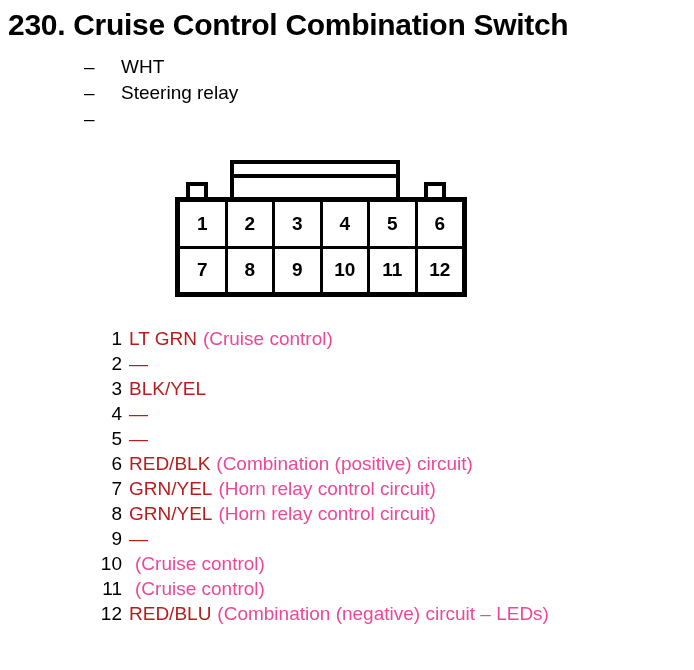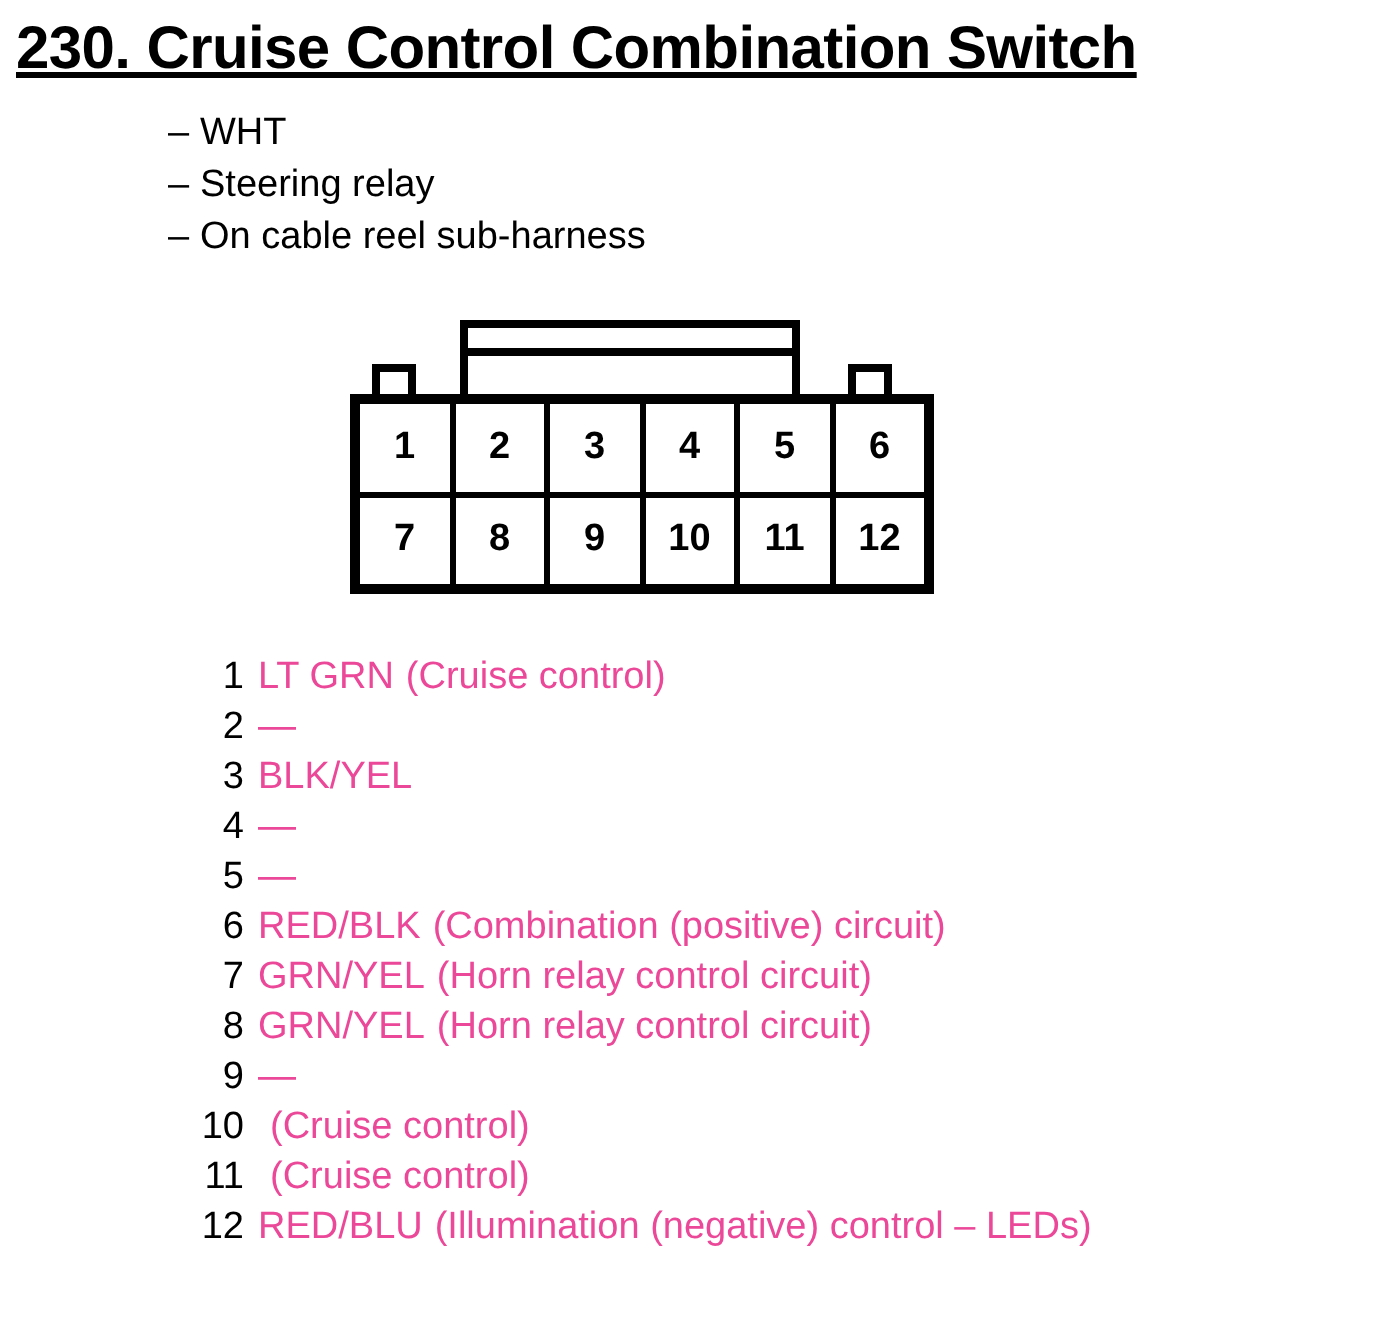--- a/index.html
+++ b/index.html
@@ -18,41 +18,41 @@
 
   
   #title {
     position: absolute;
     left: 8px;
     top: 8px;
     font-size: 30px;
     font-weight: bold;
     letter-spacing: -0.3px;
     white-space: nowrap;
-    text-decoration: underline;
   }
 
   
   #bullets {
     position: absolute;
     left: 84px;
     top: 56px;
   }
   .bullet-row {
     display: flex;
     align-items: baseline;
     height: 26px;
     font-size: 19px;
   }
   .bullet-dash {
     width: 16px;
     flex: 0 0 16px;
   }
   .bullet-text {
     white-space: nowrap;
+    margin-left: 21px;
   }
 
   
   #connector {
     position: absolute;
     left: 172px;
     top: 160px;
     width: 300px;
     height: 140px;
   }
@@ -132,21 +132,21 @@
     height: 25px;
     font-size: 19px;
     white-space: nowrap;
   }
   .legend-num {
     width: 26px;
     flex: 0 0 26px;
     text-align: right;
     margin-right: 7px;
   }
-  .legend-wire { color: #ec4899; }
+  .legend-wire { color: #b91c1c; }
   .legend-desc {
     color: #ec4899;
     margin-left: 6px;
   }
   .legend-desc:empty { margin-left: 0; }
 </style>
 </head>
 <body>
 
 <div id="title">230. Cruise Control Combination Switch</div>
@@ -155,21 +155,20 @@
   <div class="bullet-row">
     <span class="bullet-dash">–</span>
     <span class="bullet-text">WHT</span>
   </div>
   <div class="bullet-row">
     <span class="bullet-dash">–</span>
     <span class="bullet-text">Steering relay</span>
   </div>
   <div class="bullet-row">
     <span class="bullet-dash">–</span>
-    <span class="bullet-text">On cable reel sub-harness</span>
   </div>
 </div>
 
 <div id="connector">
 
   <div id="top-bar"></div>
   <div id="top-bar-inner-line"></div>
 
   <div class="tab" id="tab-left"></div>
   <div class="tab" id="tab-right"></div>
@@ -258,16 +257,16 @@
   </div>
 
   <div class="legend-row">
     <span class="legend-num">11</span>
     <span class="legend-desc">(Cruise control)</span>
   </div>
 
   <div class="legend-row">
     <span class="legend-num">12</span>
     <span class="legend-wire">RED/BLU</span>
-    <span class="legend-desc">(Illumination (negative) control – LEDs)</span>
+    <span class="legend-desc">(Combination (negative) circuit – LEDs)</span>
   </div>
 
 </div>
 
 </body></html>

